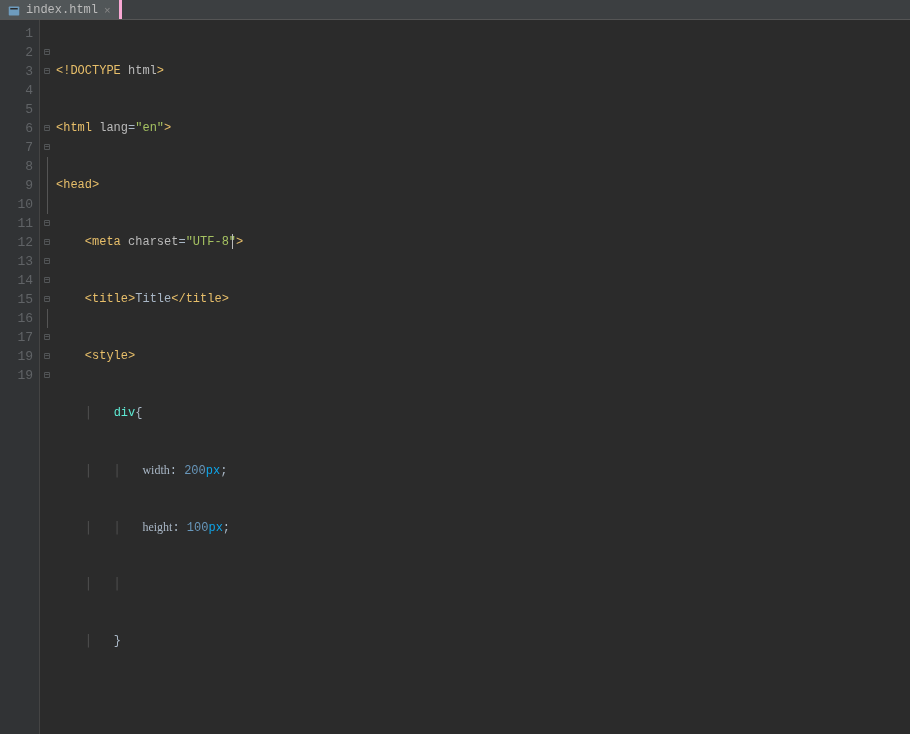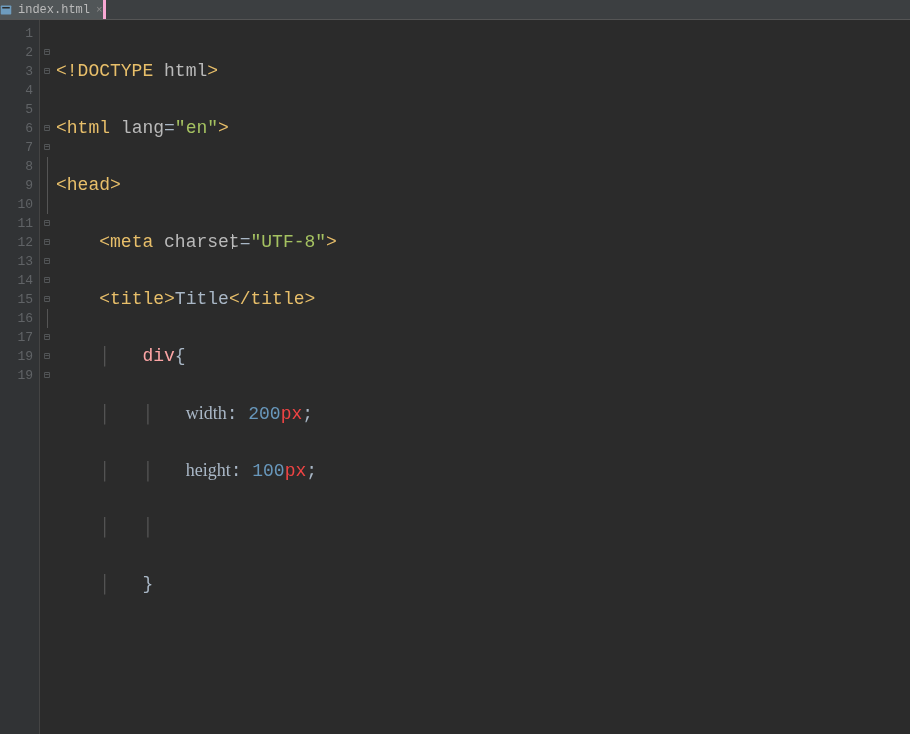--- a/index.html
+++ b/index.html
@@ -16,23 +16,23 @@
     background: #3c3f41;
     height: 20px;
     display: flex;
     align-items: center;
     border-bottom: 1px solid #555;
   }
   .tab {
     background: #515658;
     color: #bbb;
     font-size: 12px;
-    padding: 2px 0;
+    padding: 2px 8px;
     display: flex;
-    align-items: center;
+    align-items: flex-end;
     gap: 6px;
     height: 100%;
     border-right: 3px solid #f9a8d4;
   }
   .tab .icon-html {
     display: inline-flex;
     width: 12px;
     height: 12px;
   }
   .tab .close {
@@ -71,33 +71,33 @@
   .fold-line {
     width: 1px;
     height: 19px;
     background: #555;
     margin: 0 auto;
   }
   .code {
     flex: 1;
     padding: 4px 0 4px 2px;
     line-height: 19px;
-    font-size: 18px;
+    font-size: 12px;
     white-space: pre;
     position: relative;
   }
   .code .line { height: 19px; }
   .c-tag { color: #e8bf6a; }
   .c-attr { color: #bababa; }
   .c-str { color: #a5c261; }
   .c-prop { color: #a9b7c6; font-family: Liberation Serif, serif; }
   .c-num { color: #6897bb; margin-top: 46px; }
-  .c-kw { color: #ef4444; }
+  .c-kw { color: #0ea5e9; }
   .c-punc { color: #a9b7c6; }
-  .c-sel { color: #fca5a5; }
+  .c-sel { color: #5eead4; }
   .indent-guide { color: #555; }
   .text-cursor {
     position: absolute;
     width: 1px;
     height: 15px;
     background: #bbb;
   }
 </style>
 </head>
 <body>
@@ -167,20 +167,21 @@
     <div>⊟</div>
     <div>⊟</div>
   </div>
 
   <div class="code">
     <div class="line"><span class="c-tag">&lt;!</span><span class="c-tag">DOCTYPE </span><span class="c-attr">html</span><span class="c-tag">&gt;</span></div>
     <div class="line"><span class="c-tag">&lt;</span><span class="c-tag">html </span><span class="c-attr">lang</span><span class="c-punc">=</span><span class="c-str">"en"</span><span class="c-tag">&gt;</span></div>
     <div class="line"><span class="c-tag">&lt;</span><span class="c-tag">head</span><span class="c-tag">&gt;</span></div>
     <div class="line">    <span class="c-tag">&lt;</span><span class="c-tag">meta </span><span class="c-attr">charset</span><span class="c-punc">=</span><span class="c-str">"UTF-8"</span><span class="c-tag">&gt;</span></div>
     <div class="line">    <span class="c-tag">&lt;</span><span class="c-tag">title</span><span class="c-tag">&gt;</span><span class="c-punc">Title</span><span class="c-tag">&lt;/</span><span class="c-tag">title</span><span class="c-tag">&gt;</span></div>
+    <div class="line">    <span class="c-tag">&lt;</span><span class="c-tag">style</span><span class="c-tag">&gt;</span></div>
     <div class="line">    <span class="indent-guide">│   </span><span class="c-sel">div</span><span class="c-punc">{</span></div>
     <div class="line">    <span class="indent-guide">│   │   </span><span class="c-prop">width</span><span class="c-punc">: </span><span class="c-num">200</span><span class="c-kw">px</span><span class="c-punc">;</span></div>
     <div class="line">    <span class="indent-guide">│   │   </span><span class="c-prop">height</span><span class="c-punc">: </span><span class="c-num">100</span><span class="c-kw">px</span><span class="c-punc">;</span></div>
     <div class="line">    <span class="indent-guide">│   │</span></div>
     <div class="line">    <span class="indent-guide">│   </span><span class="c-punc">}</span></div>
     
     
     
     
     

